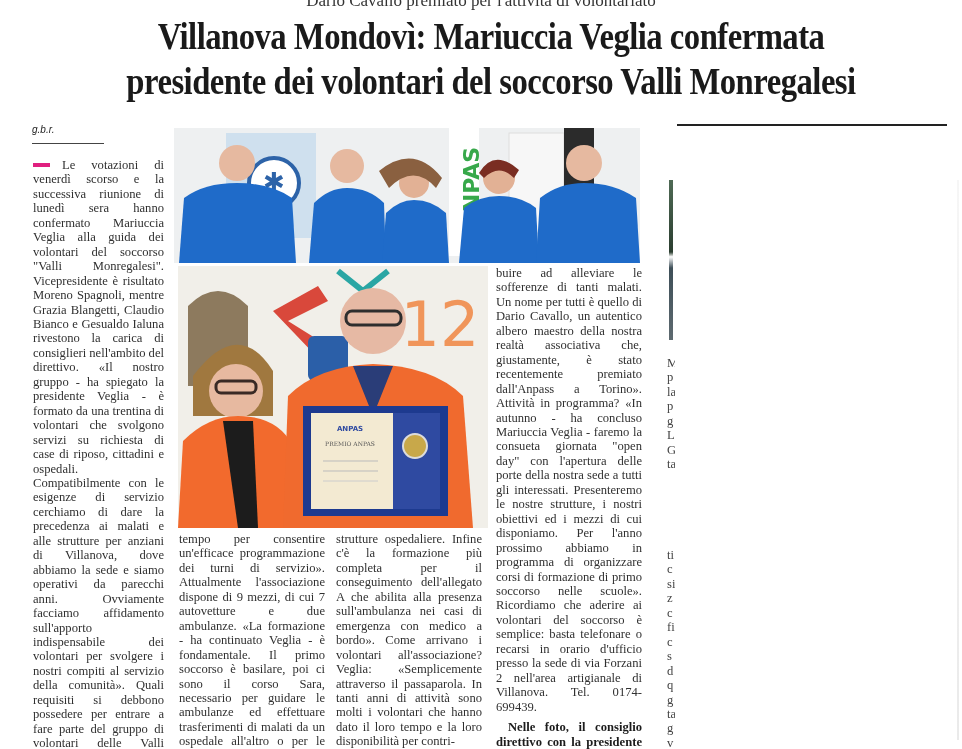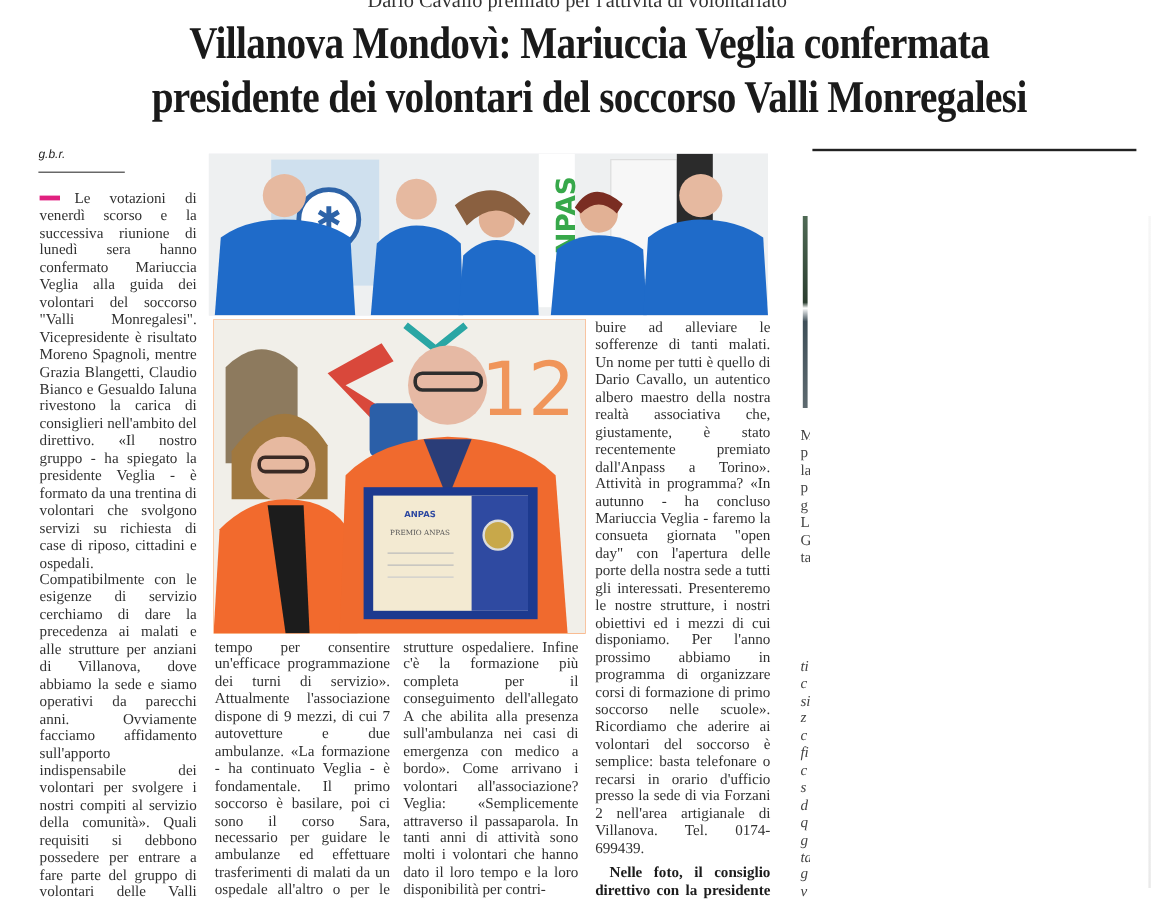--- a/index.html
+++ b/index.html
@@ -33,27 +33,27 @@
   .col-2 { left: 179px; top: 532px; width: 146px; }
   .col-3 { left: 336px; top: 532px; width: 146px; }
   .col-4 { left: 496px; top: 266px; width: 146px; }
   .caption { font-weight: bold; color: #1c1c1c; margin-top: 6px; }
   .caption span.ind { display: inline-block; width: 12px; }
 
   .marker { display: inline-block; width: 17px; height: 4px; background: #e0207f; vertical-align: middle; margin-right: 12px; margin-top: -2px; }
 
   .photo { position: absolute; overflow: hidden; }
   .photo-1 { left: 174px; top: 128px; width: 466px; height: 135px; background: #e9ecef; }
-  .photo-2 { left: 178px; top: 266px; width: 310px; height: 262px; background: #f97316; }
+  .photo-2 { left: 178px; top: 266px; width: 310px; height: 262px; background: #8b5cf6; }
 
   .right-strip { position: absolute; left: 669px; top: 180px; width: 4px; height: 160px;
     background: linear-gradient(#4f6a55, #2b3e30 45%, #ffffff 48%, #3e4f58 55%, #5e6a70); }
   .right-frag { position: absolute; left: 667px; font-family: "Liberation Serif", serif; font-size: 12.6px; line-height: 14.45px; color: #444; width: 8px; overflow: hidden; white-space: nowrap; }
   .right-frag-1 { top: 356px; }
-  .right-frag-2 { top: 548px; font-style: italic; }
+  .right-frag-2 { top: 548px; }
   .right-edge { position: absolute; left: 957px; top: 180px; width: 2px; height: 560px; background: linear-gradient(#f6f6f6, #eaeaea); }
 </style>
 </head>
 <body>
 
 <div class="kicker">Dario Cavallo premiato per l'attività di volontariato</div>
 <div class="headline">
   <div>Villanova Mondovì: Mariuccia Veglia confermata</div>
   <div>presidente dei volontari del soccorso Valli Monregalesi</div>
 </div>

